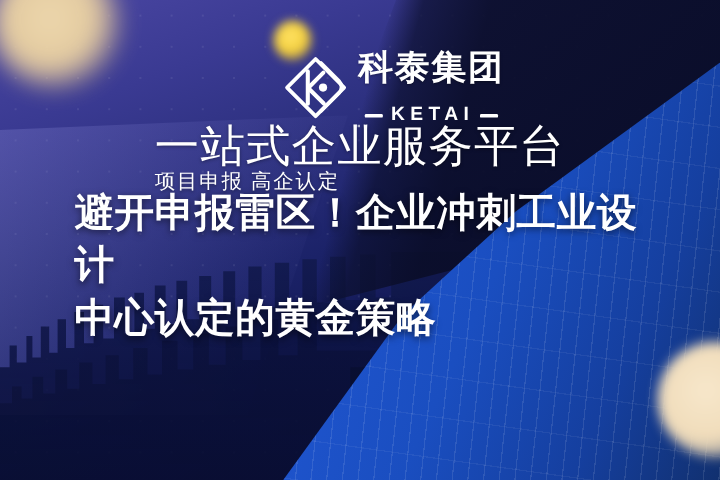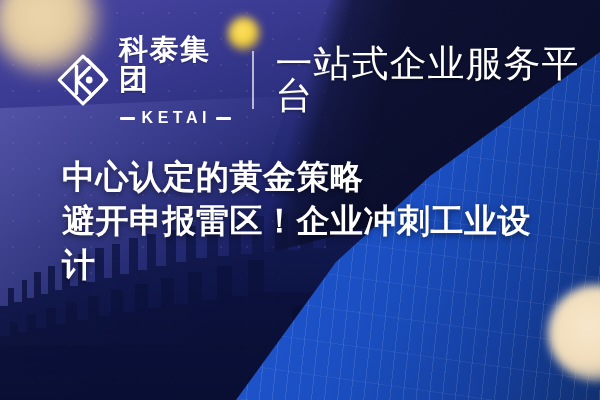--- a/index.html
+++ b/index.html
@@ -71,21 +71,21 @@
     position:absolute;left:-40px;top:96px;width:430px;height:250px;
     background:linear-gradient(112deg,rgba(150,150,225,.30) 0%,rgba(120,120,205,.16) 40%,rgba(90,90,180,0) 72%);
     clip-path:polygon(0 14px,330px 0,246px 250px,0 250px);
     pointer-events:none;
   }
 
   
   .city{position:absolute;left:0;bottom:0;width:600px;height:190px;pointer-events:none;opacity:.92;}
 
   
-  .header{position:absolute;left:0;top:42px;width:600px;height:76px;display:flex;align-items:center;}
+  .header{position:absolute;left:0;top:42px;width:600px;height:76px;display:flex;align-items:center;flex-direction:column;}
   .logo-block{display:flex;align-items:center;margin-left:56px;}
   .logo-mark{width:54px;height:54px;flex:0 0 54px;}
   .logo-words{margin-left:9px;display:flex;flex-direction:column;justify-content:center;}
   .logo-cn{
     display:block;color:#ffffff;font-size:29px;line-height:30px;font-weight:700;
     letter-spacing:1.5px;text-shadow:0 1px 2px rgba(0,0,0,.35);
   }
   .logo-en-row{display:flex;align-items:center;justify-content:center;margin-top:16px;}
   .dash{display:block;width:15px;height:3px;background:#fff;border-radius:1px;}
   .logo-en{
@@ -163,22 +163,23 @@
           <span class="logo-en">KETAI</span>
           <i class="dash"></i>
         </span>
       </div>
     </div>
 
     <div class="divider"></div>
 
     <div class="tagline">
       <span class="tagline-main">一站式企业服务平台</span>
+      <span class="tagline-sub">项目申报 高企认定</span>
     </div>
 
   </div>
 
   <div class="headline">
+    <span>避开申报雷区！企业冲刺工业设计</span>
     <span>中心认定的黄金策略</span>
-    <span>避开申报雷区！企业冲刺工业设计</span>
   </div>
 
 </div>
 
 </body></html>

